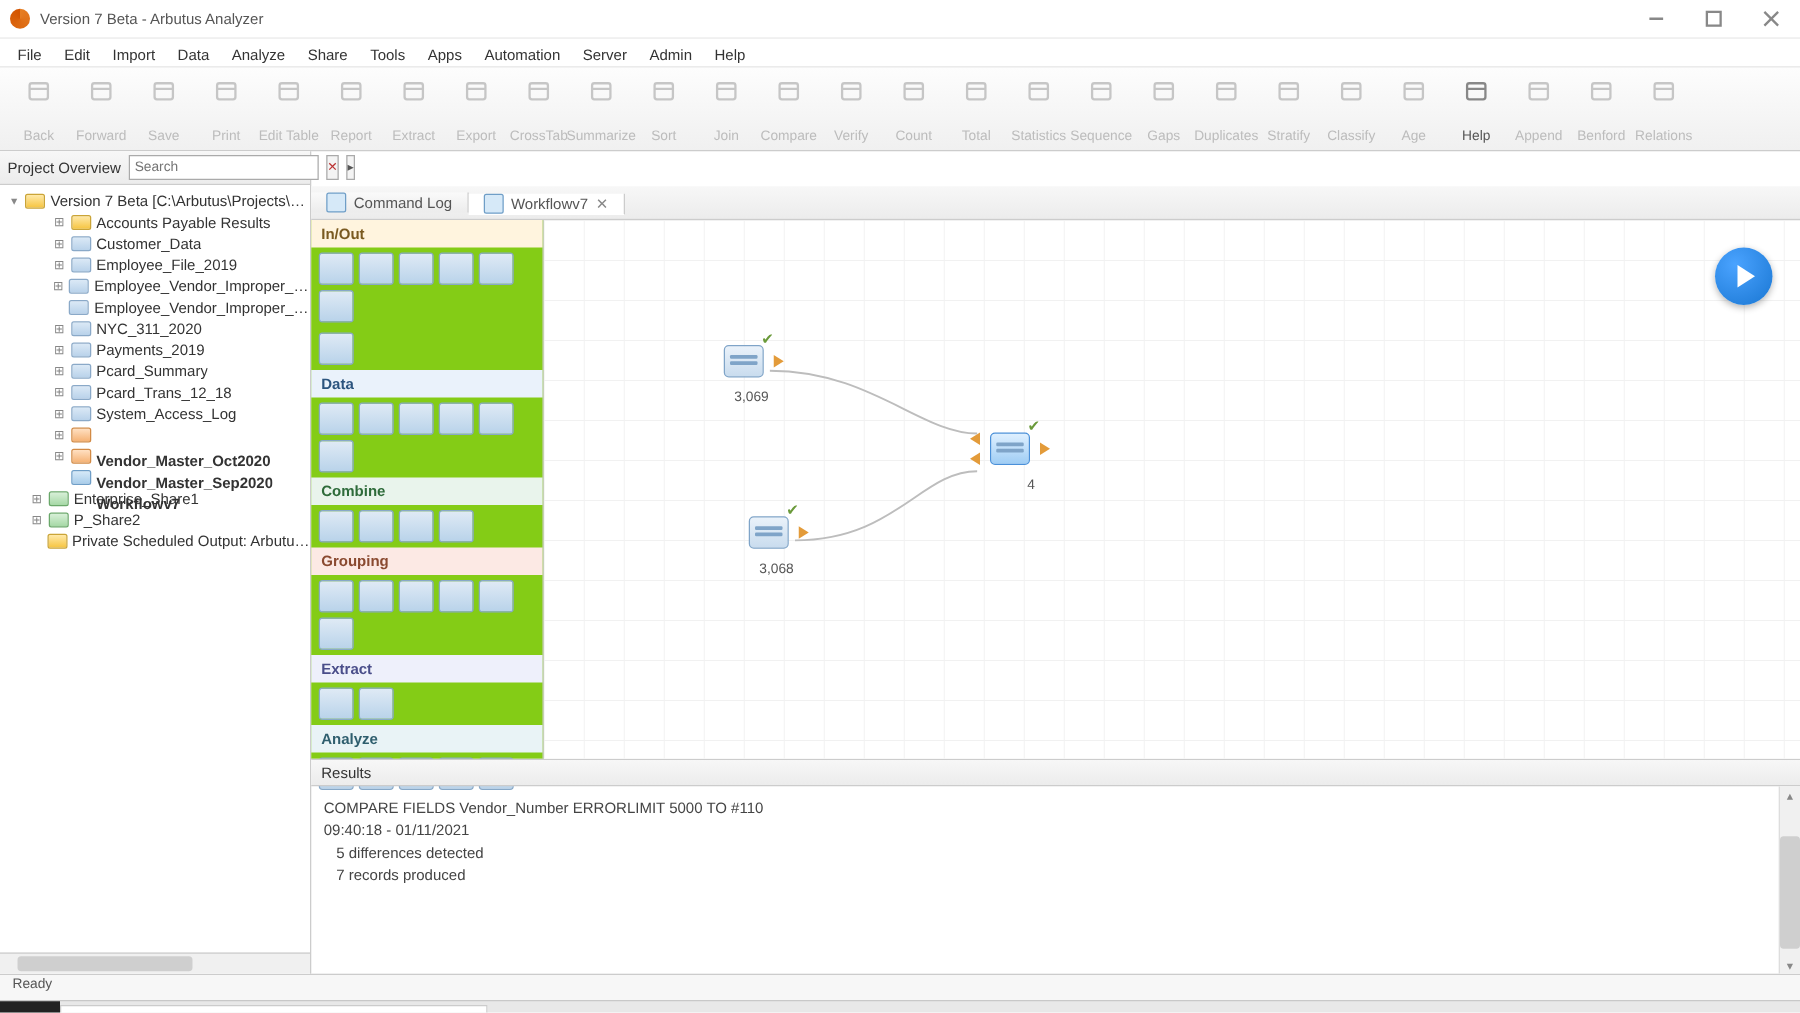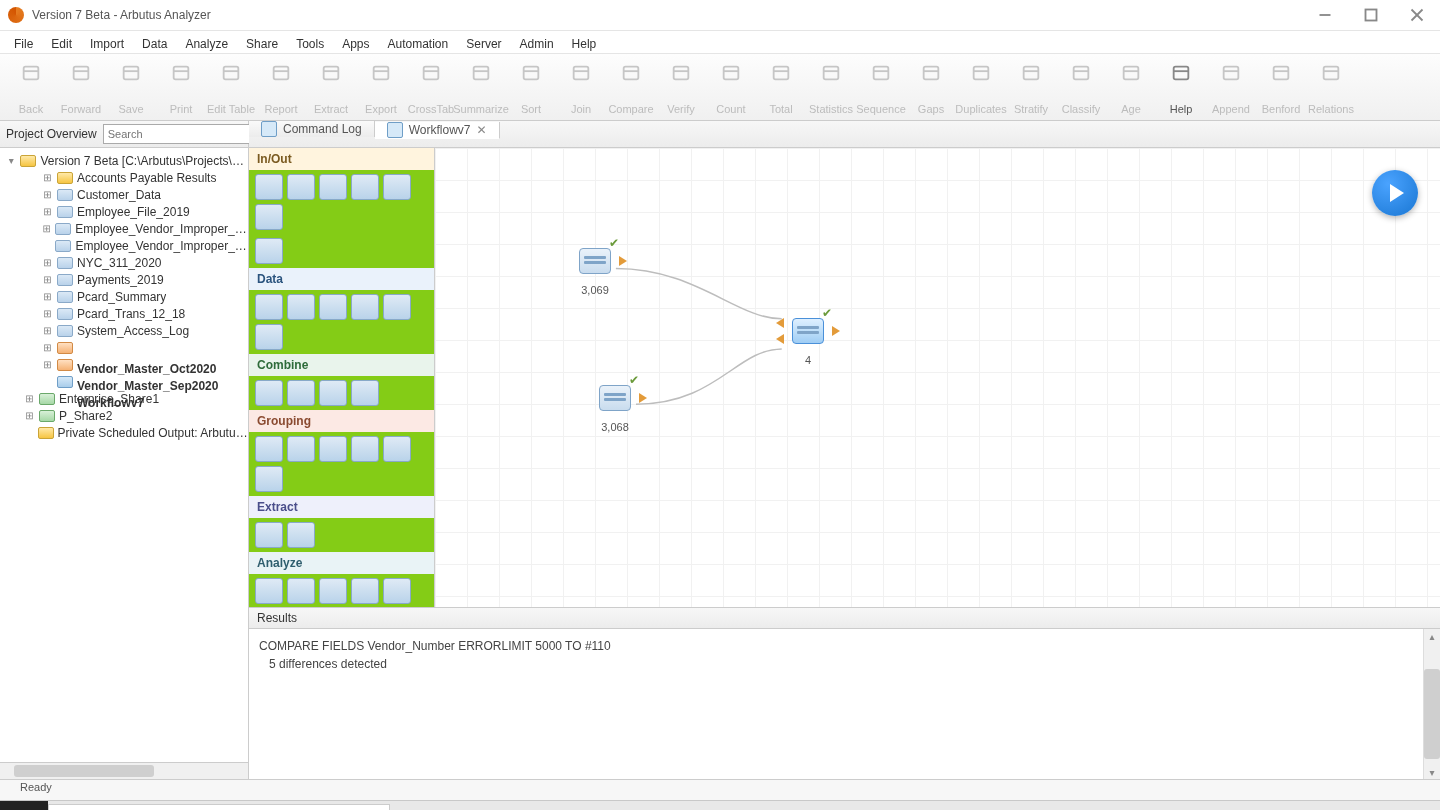--- a/index.html
+++ b/index.html
@@ -39,21 +39,21 @@
   .tree .bold { font-weight:600;margin-top:42px; }
   .folder-y { background: linear-gradient(#ffe9a8,#f6c542); border:1px solid #caa437; border-radius:2px; width:14px; height:10px; }
   .tbl-b { background: linear-gradient(#dbe9f6,#b9d2ea); border:1px solid #8aa9c8; border-radius:2px; width:14px; height:10px; }
   .tbl-o { background: linear-gradient(#ffe0c2,#f5b275); border:1px solid #d28a45; border-radius:2px; width:14px; height:10px; }
   .share-g { background: linear-gradient(#d8f0d8,#a6d8a6); border:1px solid #6aa86a; border-radius:2px; width:14px; height:10px; }
   .wf-ic { background: linear-gradient(#d6e9f8,#a9cdea); border:1px solid #6f9ec7; border-radius:2px; width:14px; height:10px; position:relative;}
   .lp-scroll { height:16px; background:#f0f0f0; border-top:1px solid #ccc; position:relative; }
   .lp-thumb { position:absolute; left:14px; top:2px; width:140px; height:12px; background:#cfcfcf; border-radius:3px;}
   
   .center { flex:1; display:flex; flex-direction:column; min-width:0; }
-  .tabbar { height:26px; background: linear-gradient(#f7f7f7,#ececec); border-bottom:1px solid #ccc; display:flex; align-items:flex-start; }
+  .tabbar { height:26px; background: linear-gradient(#f7f7f7,#ececec); border-bottom:1px solid #ccc; display:flex; align-items:center;margin-top:28px; }
   .tab { display:flex; align-items:center; gap:6px; padding: 0 12px; border-right:1px solid #ccc; color:#555; background:linear-gradient(#fafafa,#ececec); }
   .tab.active { background:#fff; border-bottom:1px solid #fff; position:relative; top:1px; }
   .tab .tabicon { width:14px; height:14px; background:#d6e9f8; border:1px solid #6f9ec7; border-radius:2px; }
   .tab .closex { color:#888; }
   .workspace { flex:1; display:flex; min-height:0; }
   
   .palette { width:185px; background:#84cc16; border-right:1px solid #ccc; display:flex; flex-direction:column; }
   .pgroup-h { padding:4px 8px; font-weight:600; font-size:12px; }
   .h-inout   { background:#fff4de; color:#7a5a20; }
   .h-data    { background:#eaf2fb; color:#2b547e; }
@@ -76,33 +76,33 @@
     display:flex; align-items:center; justify-content:center;}
   .run-btn::after { content:""; border-left:14px solid #fff; border-top:9px solid transparent; border-bottom:9px solid transparent; margin-left:4px;}
   .wfnode { position:absolute; width:40px; }
   .wfnode .chip { width:30px; height:24px; border-radius:4px; background:linear-gradient(#eaf2fa,#c9dcee); border:1px solid #7fa4c8; margin:0 auto; position:relative;}
   .wfnode.result .chip { background:linear-gradient(#dff0ff,#9fcdf4); border-color:#4a90d9; }
   .wfnode .chip::before { content:""; position:absolute; left:4px; top:7px; width:22px; height:3px; background:#7fa4c8; box-shadow: 0 5px 0 #7fa4c8; border-radius:1px;}
   .wfnode .tick { position:absolute; top:-12px; right:-4px; color:#6a9a3a; font-size:12px; }
   .wfnode .port { position:absolute; width:0; height:0; border-top:5px solid transparent; border-bottom:5px solid transparent; }
   .wfnode .port.out { right:-12px; top:8px; border-left:8px solid #e39b3a; }
   .wfnode .port.in  { left:-12px; border-right:8px solid #e39b3a; }
-  .wfnode .count { text-align:center; font-size:11px; color:#555; margin-top:10px;}
+  .wfnode .count { text-align:right; font-size:11px; color:#555; margin-top:10px;}
   svg.edges { position:absolute; inset:0; pointer-events:none; }
   
   .results { border-top:1px solid #ccc; }
   .results .rhdr { background: linear-gradient(#f7f7f7,#ececec); border-bottom:1px solid #ccc; padding:3px 8px; font-size:12px; color:#333; }
   .results .rbody { position:relative; height:150px; overflow:hidden; }
   .results .rtext { padding:8px 10px; font-family: "Segoe UI", Tahoma, sans-serif; font-size:12px; color:#444; line-height:1.5;}
   .results .rtext .ind { padding-left:10px; }
   .results .vscroll { position:absolute; right:0; top:0; bottom:0; width:16px; background:#f0f0f0; border-left:1px solid #ddd;}
   .results .vthumb { position:absolute; right:0; top:40px; width:16px; height:90px; background:#cfcfcf; border-radius:3px;}
   .results .arrow { position:absolute; right:3px; width:10px; height:10px; color:#888; font-size:10px; text-align:center;}
   
-  .statusbar { height:18px; border-top:1px solid #ccc; background:#f7f7f7; padding:1px 20px; font-size:11px; color:#555;}
+  .statusbar { height:18px; border-top:1px solid #ccc; background:#f7f7f7; padding:1px 10px; font-size:11px; color:#555;}
   
   .taskbar { height:40px; background:#e8e8e8; display:flex; align-items:center; border-top:1px solid #c8c8c8;}
   .start { width:48px; height:40px; background:#222; display:flex; align-items:center; justify-content:center;}
   .searchbox { flex:0 0 320px; height:32px; margin-left:0; background:#fff; border:1px solid #ccc; display:flex; align-items:center; gap:10px; padding:0 10px; font-size:13px; color:#777;}
 
   svg.icon { width:22px; height:22px; stroke:#888; fill:none; stroke-width:2;}
   .disabled svg.icon { stroke:#c6c6c6; }
 </style>
 </head>
 <body>
@@ -626,21 +626,23 @@
           <div class="run-btn"></div>
         </div>
       </div>
     </div>
 
     <div class="results">
       <div class="rhdr">Results</div>
       <div class="rbody">
         <div class="rtext" id="results-text">
             <div>COMPARE FIELDS Vendor_Number ERRORLIMIT 5000 TO #110</div>
+            <div>09:40:18 - 01/11/2021</div>
             <div class="ind">5 differences detected</div>
+            <div class="ind">7 records produced</div>
           </div>
         <div class="vscroll">
           <div class="arrow" style="top:2px">▴</div>
           <div class="vthumb"></div>
           <div class="arrow" style="bottom:2px">▾</div>
         </div>
       </div>
     </div>
   </div>
 </div>

